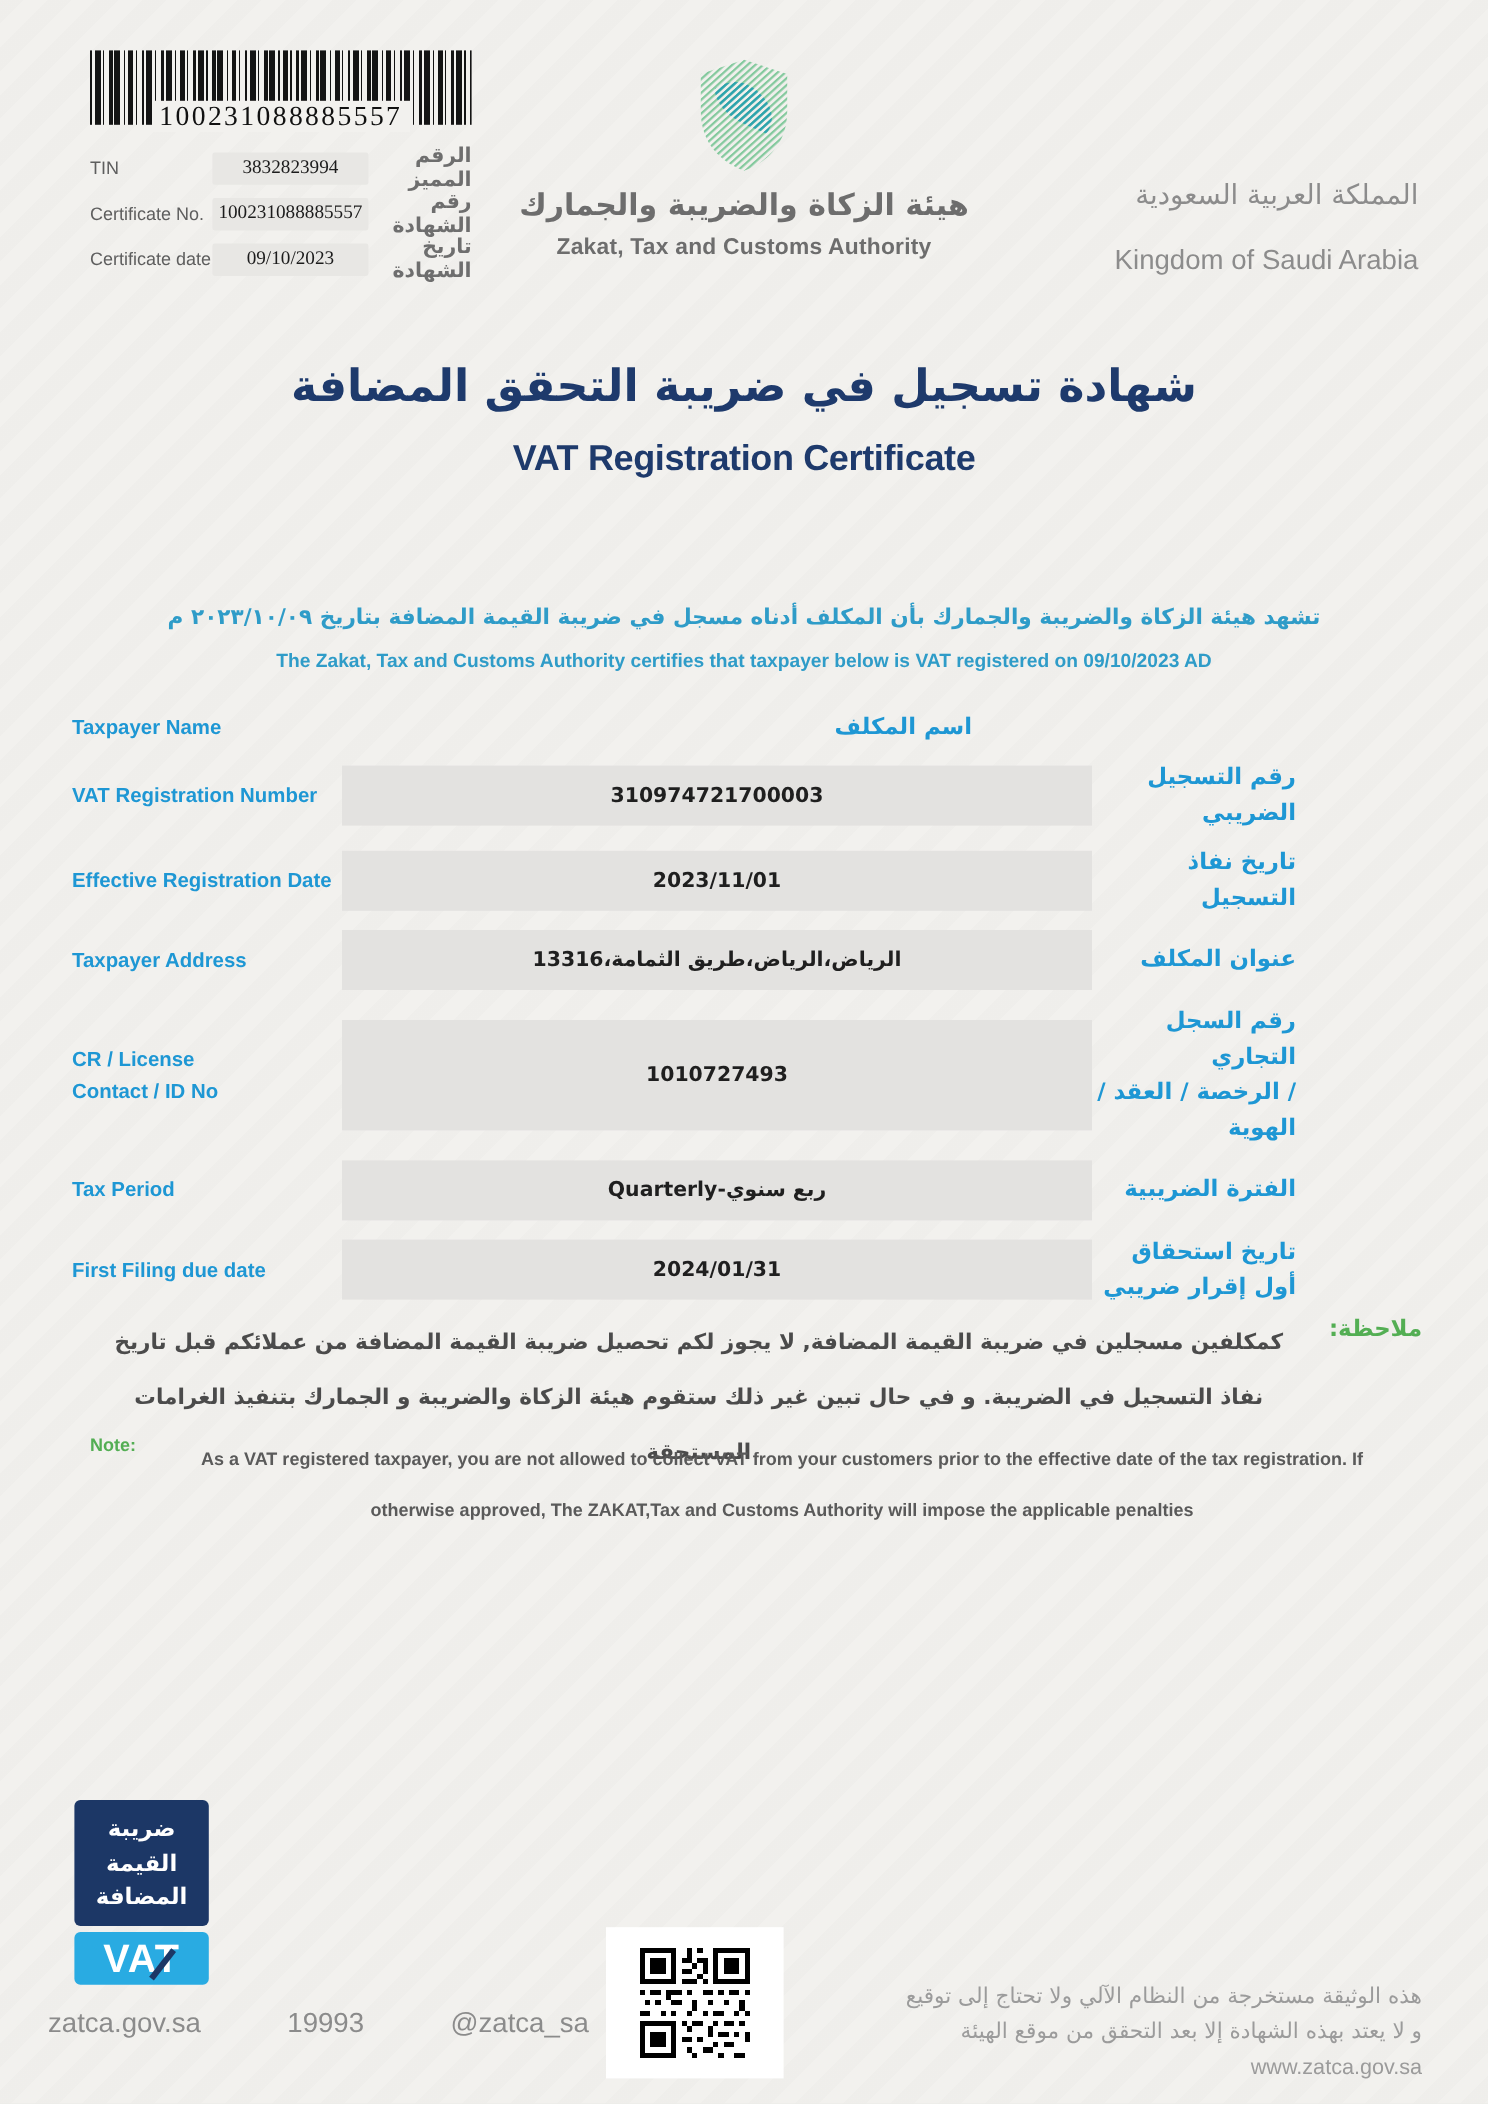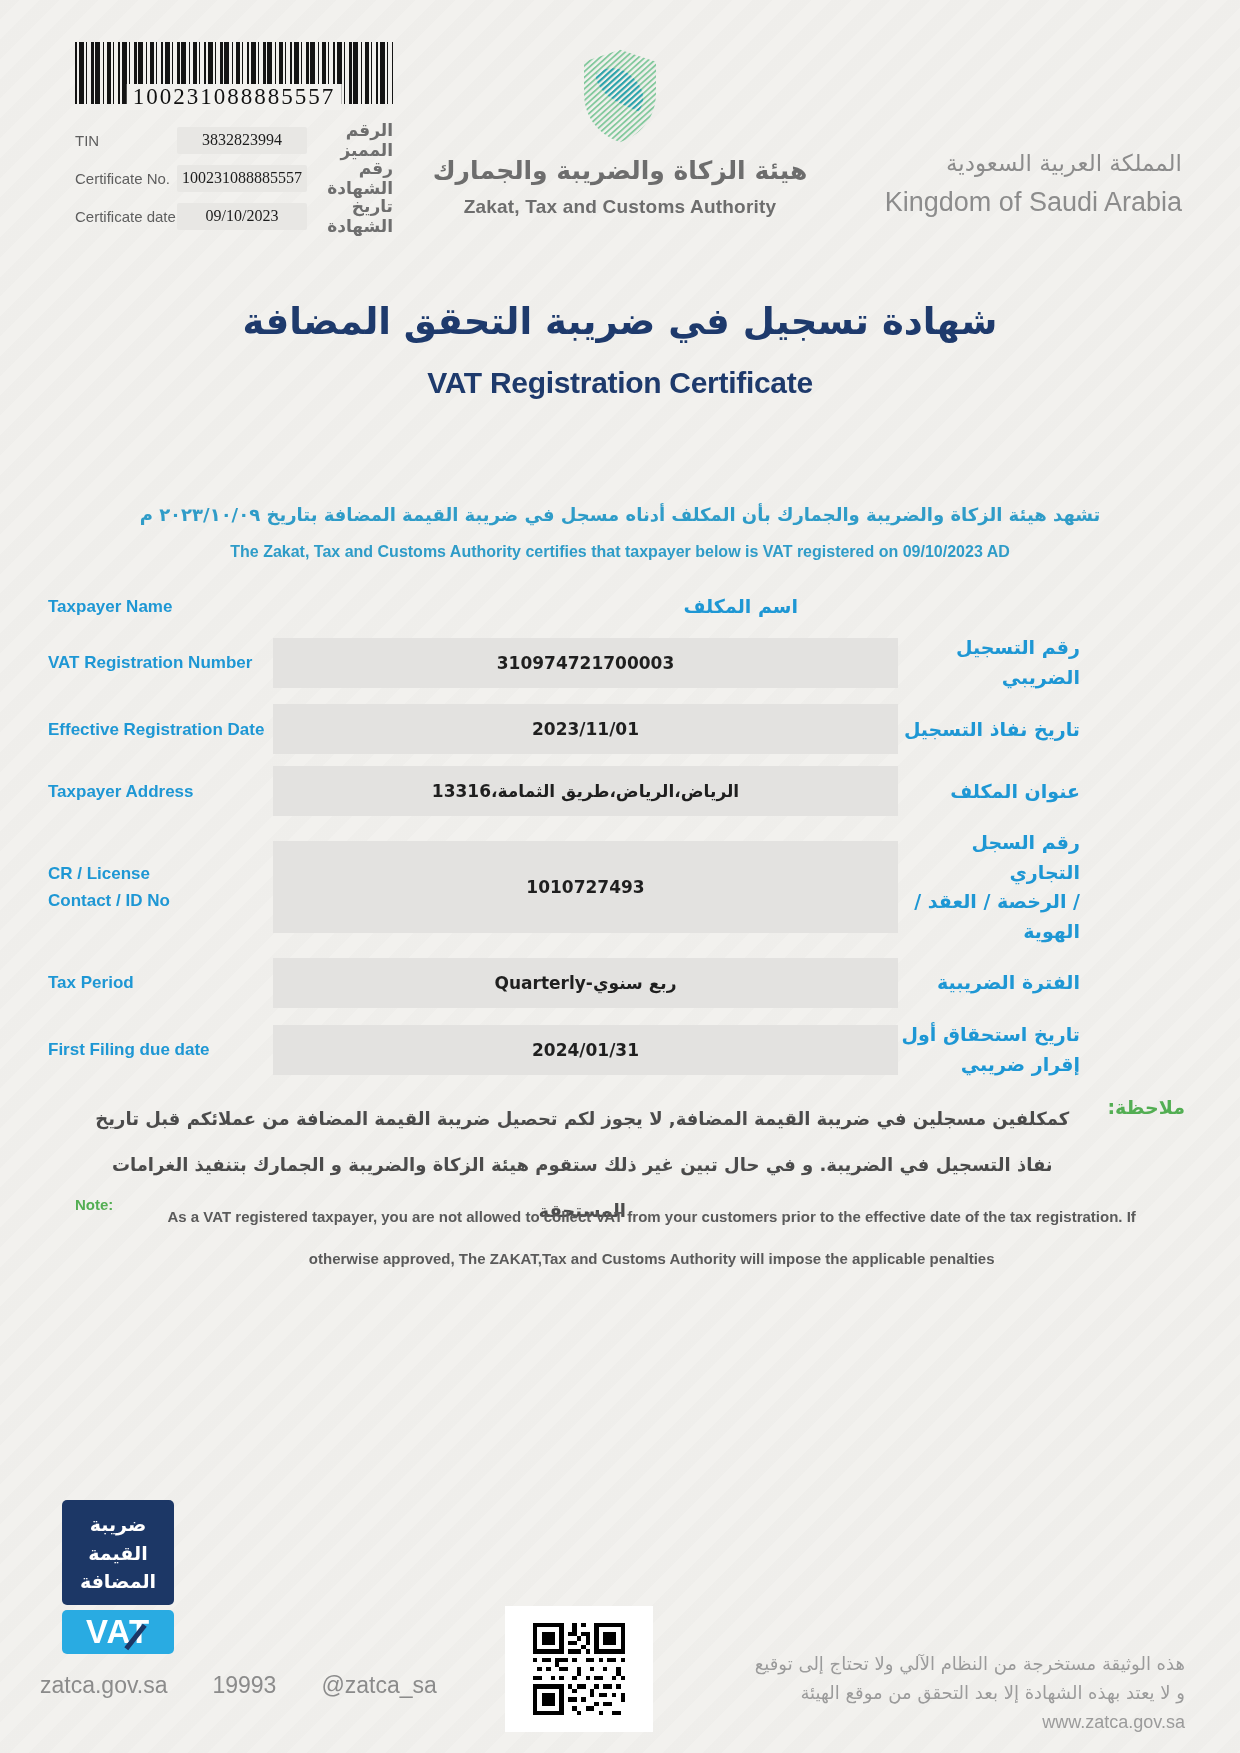--- a/index.html
+++ b/index.html
@@ -46,33 +46,33 @@
     font-family:"DejaVu Sans",sans-serif;font-size:17px;font-weight:bold;color:#6e6e6e;
   }
   
   .hdr-center{position:absolute;top:48px;left:0;right:0;text-align:center;}
   .shield{display:block;margin:0 auto;}
   .org-ar{margin-top:12px;font-family:"DejaVu Sans",sans-serif;font-size:25px;font-weight:bold;color:#6d6d6d;direction:rtl;}
   .org-en{margin-top:11px;font-size:19px;font-weight:bold;color:#6d6d6d;letter-spacing:.2px;}
   
   .hdr-right{position:absolute;top:150px;right:58px;text-align:right;}
   .country-ar{font-family:"DejaVu Sans",sans-serif;font-size:23px;color:#8c8c8c;direction:rtl;}
-  .country-en{margin-top:11px;font-size:27px;color:#8c8c8c;}
+  .country-en{margin-top:27px;font-size:23px;color:#8c8c8c;}
   
   .title-ar{position:absolute;top:300px;left:0;right:0;text-align:center;direction:rtl;
     font-family:"DejaVu Sans",sans-serif;font-size:37px;font-weight:bold;color:#1e3a6c;}
   .title-en{position:absolute;top:366px;left:0;right:0;text-align:center;
     font-size:30px;font-weight:bold;color:#1e3a6c;letter-spacing:-.3px;}
   
   .cert-ar{position:absolute;top:504px;left:0;right:0;text-align:center;direction:rtl;
     font-family:"DejaVu Sans",sans-serif;font-size:18px;font-weight:bold;color:#2f9cc8;}
   .cert-en{position:absolute;top:543px;left:0;right:0;text-align:center;
     font-size:16px;font-weight:bold;color:#2f9cc8;}
   
-  .vat-table{position:absolute;top:592px;left:48px;right:60px;}
+  .vat-table{position:absolute;top:592px;left:60px;right:60px;}
   .trow{display:grid;grid-template-columns:225px 625px 1fr;align-items:center;margin-bottom:12px;}
   .tlabel-en{font-size:17px;font-weight:bold;color:#1e97d4;line-height:1.6;}
   .tvalue-box{
     background:#e3e2e0;height:50px;display:flex;align-items:center;justify-content:center;
   }
   .tvalue-box.tall{height:92px;}
   .tvalue-box span{
     direction:rtl;font-family:"DejaVu Sans",sans-serif;
     font-size:17px;font-weight:bold;color:#1f1f1f;
   }
@@ -94,21 +94,21 @@
     background:#1c3766;border-radius:5px;padding:10px 0 9px;
     text-align:center;font-family:"DejaVu Sans",sans-serif;
     font-size:19px;font-weight:bold;color:#ffffff;line-height:1.5;direction:rtl;
   }
   .vat-blue{
     position:relative;margin-top:5px;height:44px;border-radius:5px;background:#29abe2;
     display:flex;align-items:center;justify-content:center;
     font-size:33px;font-weight:bold;color:#ffffff;letter-spacing:1px;overflow:hidden;
   }
   .vat-slash{position:absolute;width:5px;height:30px;background:#1c3766;right:36px;top:12px;transform:rotate(38deg);}
-  .footer-links{position:absolute;top:1672px;left:40px;display:flex;gap:45px;font-size:23px;color:#8b8b8b;}
+  .footer-links{position:absolute;top:1672px;left:40px;display:flex;gap:72px;font-size:23px;color:#8b8b8b;}
   .qr-box{position:absolute;top:1606px;left:505px;width:148px;height:126px;background:#ffffff;
     display:flex;align-items:center;justify-content:center;}
   .disclaimer{position:absolute;top:1650px;right:55px;text-align:right;direction:rtl;
     font-family:"DejaVu Sans",sans-serif;font-size:18px;color:#9b9b9b;line-height:1.6;}
   .disclaimer .www{font-family:"Liberation Sans",sans-serif;direction:ltr;}
 </style>
 </head>
 <body>
 
 <div id="page">

